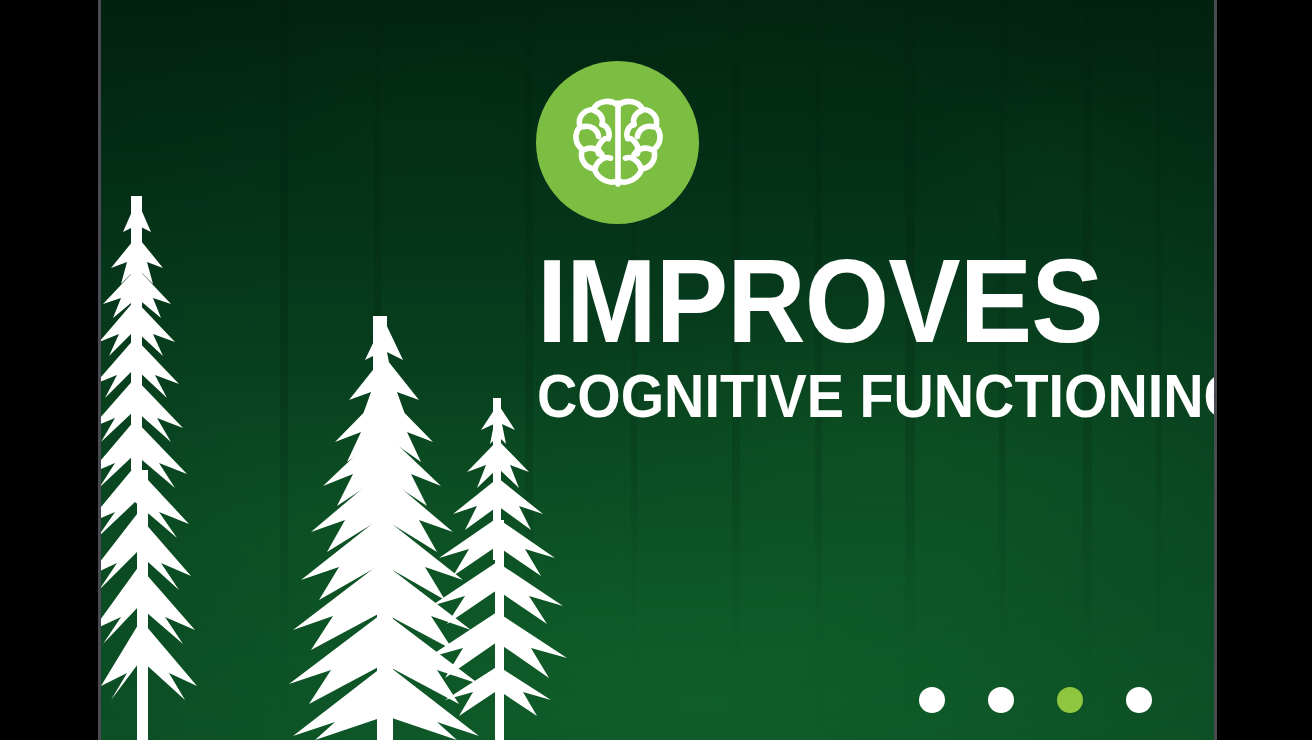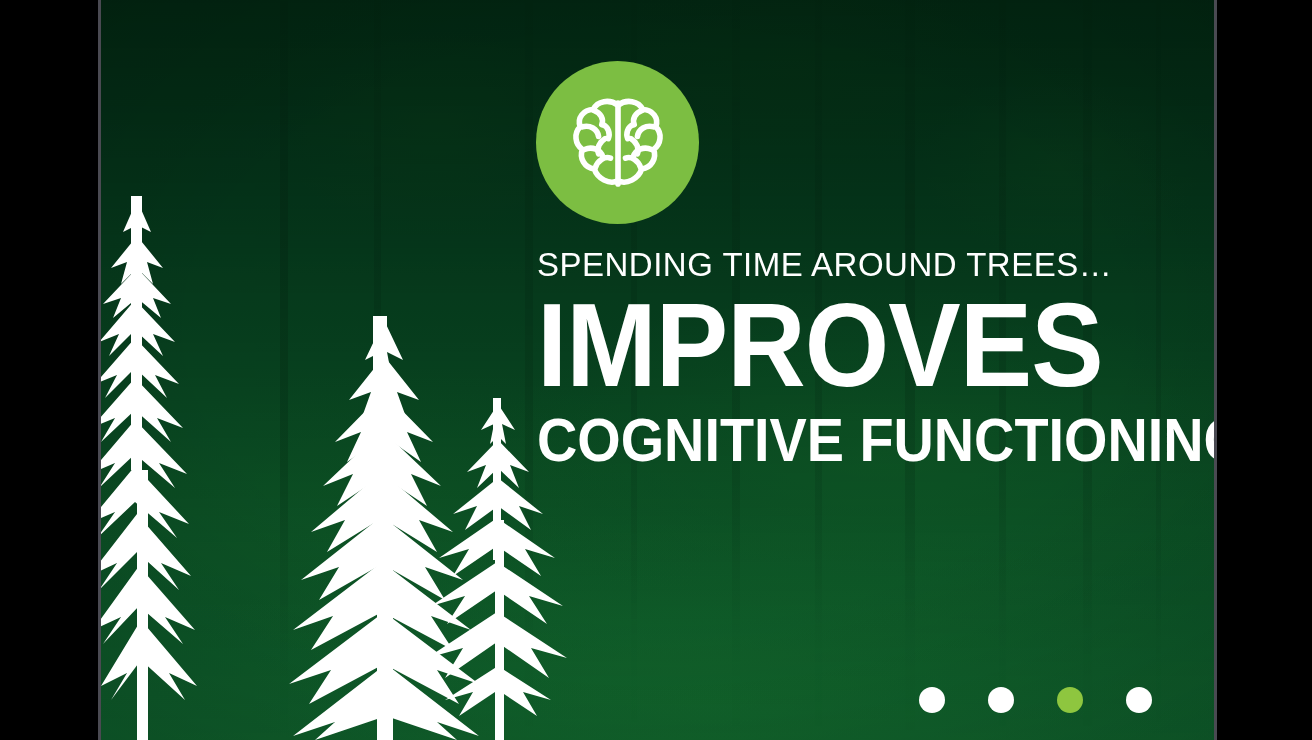--- a/index.html
+++ b/index.html
@@ -319,21 +319,20 @@
           <path d="M83 35 C 76 33, 69 37, 68 44"></path>
           <path d="M81 56 C 74 53, 66 56, 64 63"></path>
           <path d="M71 73 C 69 66, 62 62, 57 64"></path>
           <path d="M64 33 C 59 35, 57 41, 59 46"></path>
           <path d="M62 46 C 67 49, 70 55, 68 60"></path>
         </g>
       </svg>
     </div>
 
     <div class="copy">
-      <div class="eyebrow">SPENDING TIME AROUND TREES…</div>
       <div class="headline">IMPROVES</div>
       <div class="subhead">COGNITIVE FUNCTIONING</div>
     </div>
 
     <div class="dots">
       <span class="dot" style="background: rgb(255, 255, 255);"></span>
       <span class="dot" style="background: rgb(255, 255, 255);"></span>
       <span class="dot active" style="background: rgb(142, 198, 63);"></span>
       <span class="dot" style="background: rgb(255, 255, 255);"></span>
     </div>

